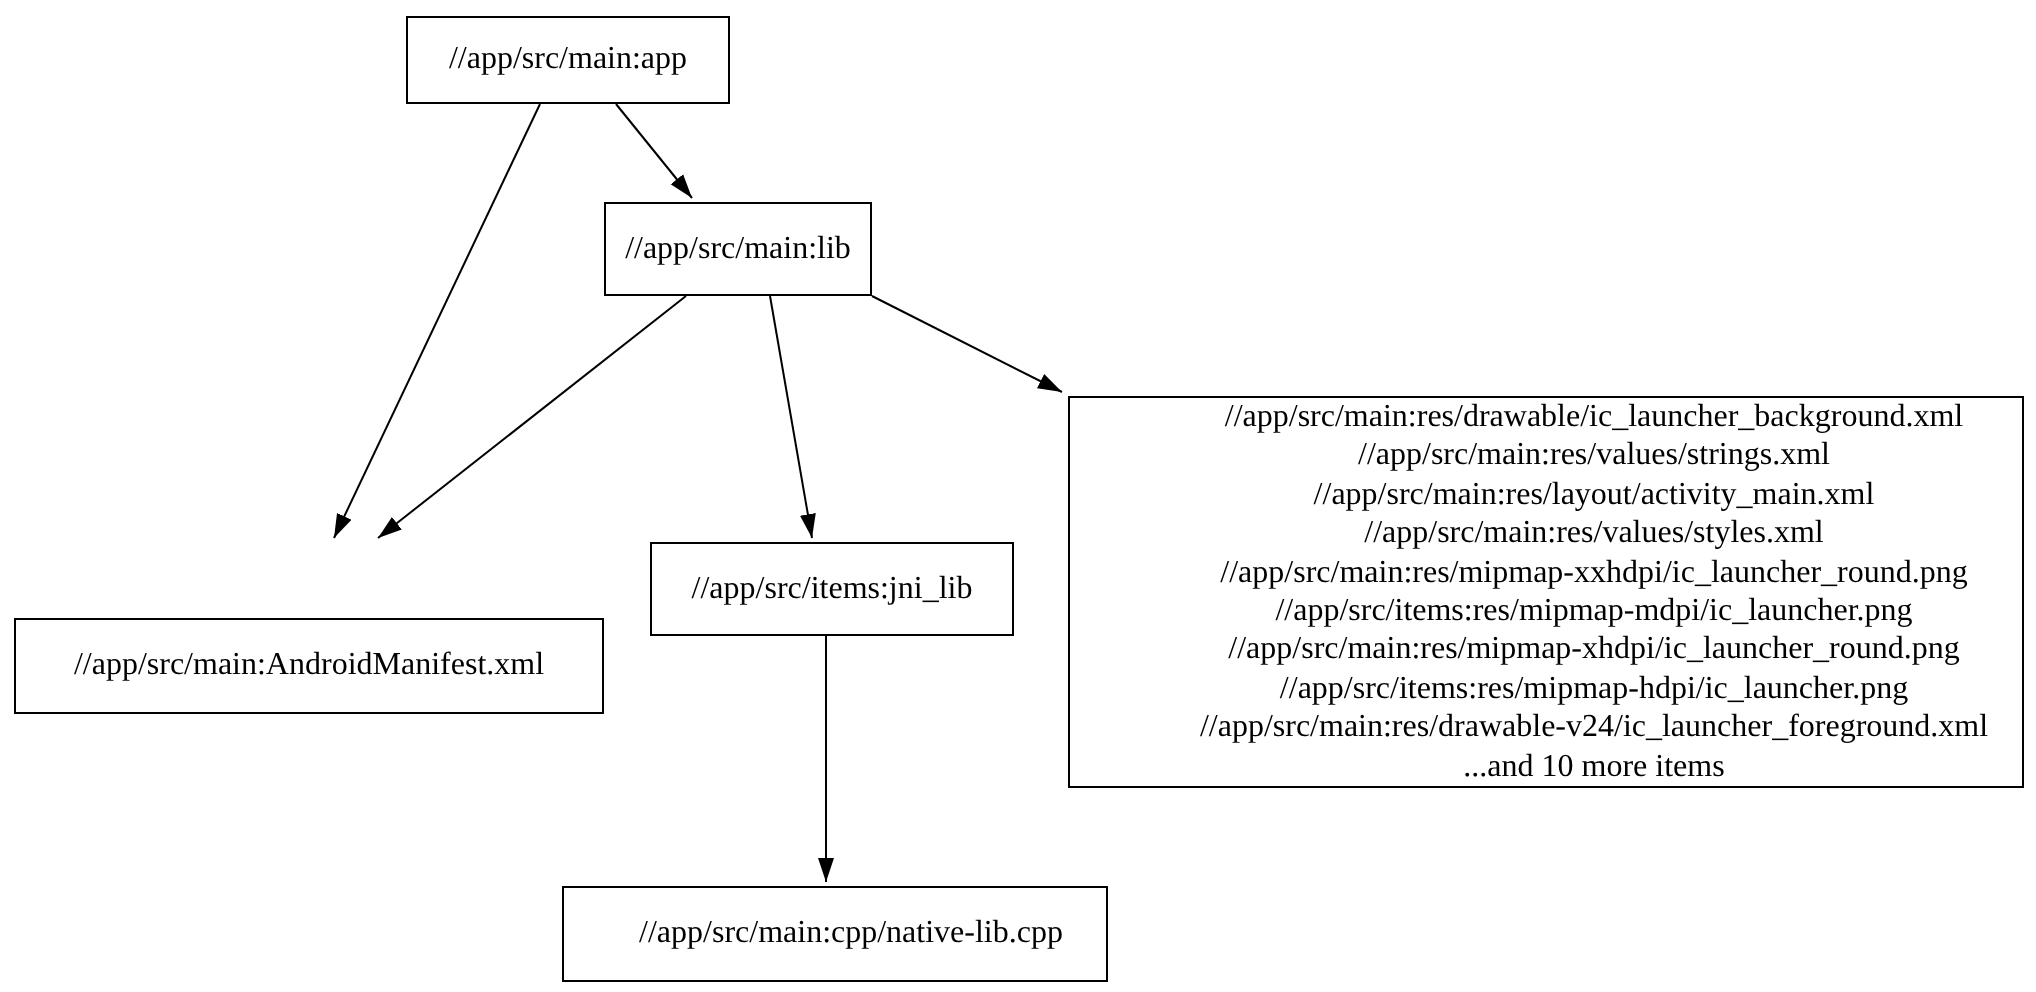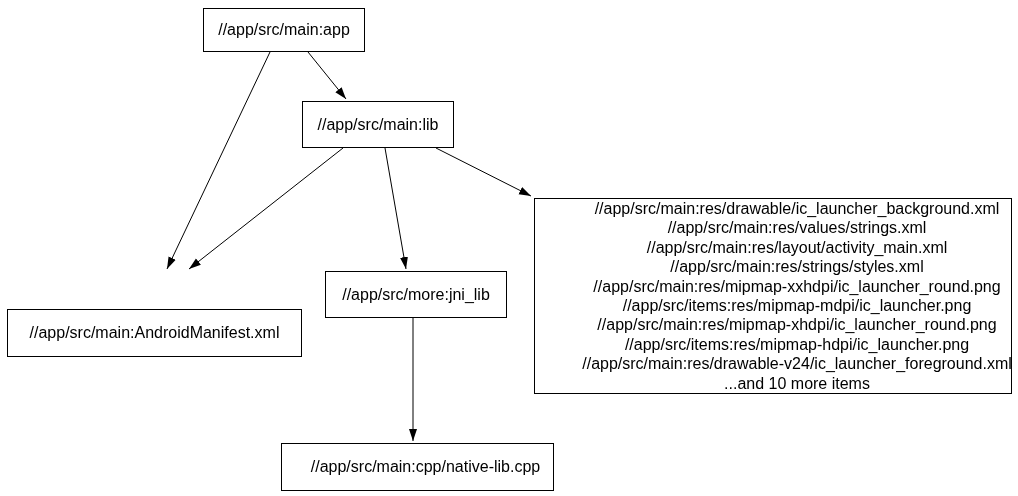--- a/index.html
+++ b/index.html
@@ -5,21 +5,21 @@
   html, body {
     margin: 0;
     padding: 0;
     background: #ffffff;
   }
   .canvas {
     position: relative;
     width: 1018px;
     height: 496px;
     background: #ffffff;
-    font-family: Liberation Sans, sans-serif;
+    font-family: Liberation Serif, serif;
     color: #000000;
     overflow: hidden;
   }
   svg.edges {
     position: absolute;
     left: 0;
     top: 0;
     width: 1018px;
     height: 496px;
   }
@@ -63,38 +63,38 @@
     <line x1="343" y1="148" x2="189" y2="269" marker-end="url(#arrowhead)"></line>
     <line x1="385" y1="148" x2="406" y2="269" marker-end="url(#arrowhead)"></line>
     <line x1="436" y1="148" x2="531" y2="196" marker-end="url(#arrowhead)"></line>
     <line x1="413" y1="318" x2="413" y2="441" marker-end="url(#arrowhead)"></line>
   </svg>
 
   <div class="node" style="left:203px; top:8px; width:162px; height:44px;">
     <span>//app/src/main:app</span>
   </div>
 
-  <div class="node" style="left:302px; top:101px; width:152px; height:47px;">
+  <div class="node" style="left:302px; top:101px; width:134px; height:47px;">
     <span>//app/src/main:lib</span>
   </div>
 
   <div class="node" style="left:7px; top:271px; width:295px; height:48px;margin-top:38px;">
     <span>//app/src/main:AndroidManifest.xml</span>
   </div>
 
   <div class="node" style="left:325px; top:271px; width:182px; height:47px;">
-    <span>//app/src/more:jni_lib</span>
+    <span>//app/src/items:jni_lib</span>
   </div>
 
   <div class="node" style="left:534px; top:198px; width:478px; height:196px;">
     <div class="lines">
         <div>//app/src/main:res/drawable/ic_launcher_background.xml</div>
         <div>//app/src/main:res/values/strings.xml</div>
         <div>//app/src/main:res/layout/activity_main.xml</div>
-        <div>//app/src/main:res/strings/styles.xml</div>
+        <div>//app/src/main:res/values/styles.xml</div>
         <div>//app/src/main:res/mipmap-xxhdpi/ic_launcher_round.png</div>
         <div>//app/src/items:res/mipmap-mdpi/ic_launcher.png</div>
         <div>//app/src/main:res/mipmap-xhdpi/ic_launcher_round.png</div>
         <div>//app/src/items:res/mipmap-hdpi/ic_launcher.png</div>
         <div>//app/src/main:res/drawable-v24/ic_launcher_foreground.xml</div>
         <div>...and 10 more items</div>
       </div>
   </div>
 
   <div class="node" style="left:281px; top:443px; width:273px; height:48px;padding-left:16px;">

